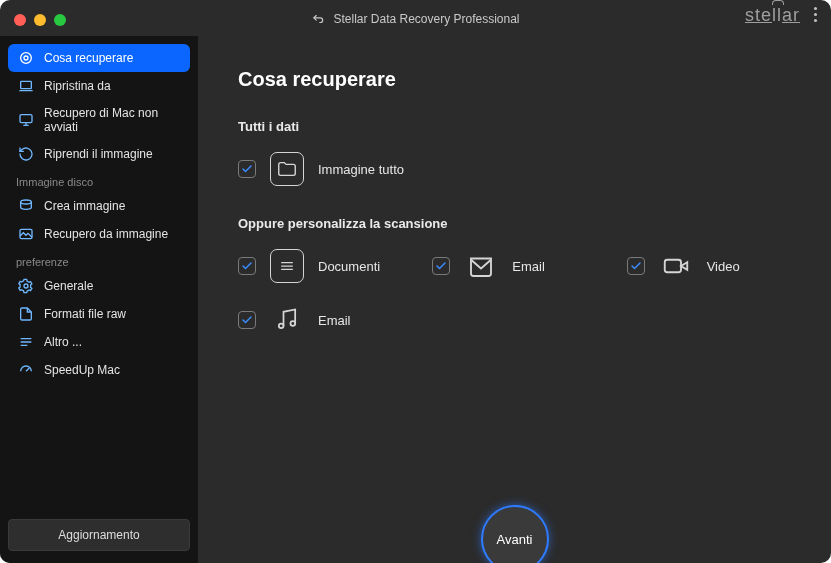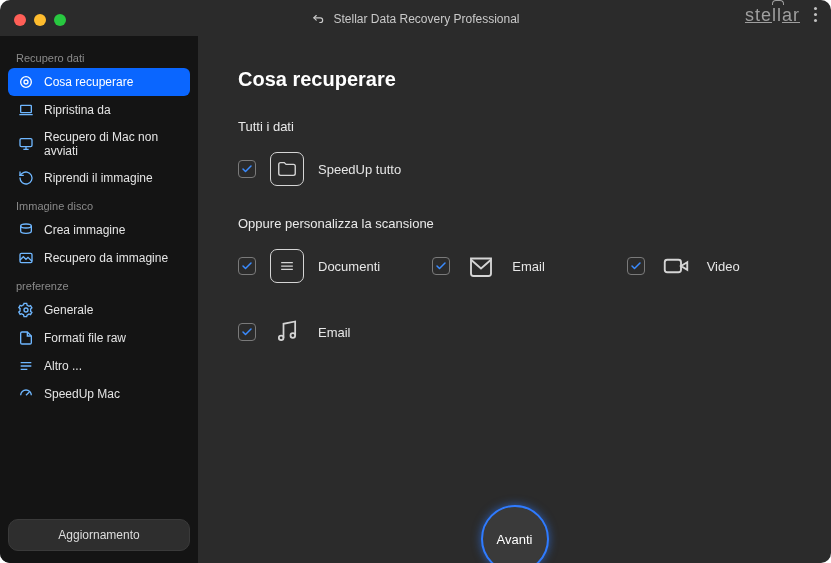--- a/index.html
+++ b/index.html
@@ -97,39 +97,39 @@
   .nav-item.active { background: #0a66ff; color: #fff; }
   .nav-item .icon { width: 16px; height: 16px; display: flex; align-items: center; justify-content: center; color: #6fb7ff; }
   .nav-item.active .icon { color: #fff; }
   .sidebar-spacer { flex: 1; }
   .update-btn {
     margin-top: 10px;
     background: #2e2e2e;
     border: 1px solid #3a3a3a;
     color: #ddd;
     padding: 8px 0;
-    border-radius: 10px;
+    border-radius: 4px;
     text-align: center;
     cursor: pointer;
     font-size: 12px;
   }
 
   
   .main {
     flex: 1;
     position: relative;
     padding: 32px 40px 0 40px;
   }
   h1 { font-size: 20px; font-weight: 600; color: #fff; margin-bottom: 28px; }
-  h2 { font-size: 13px; font-weight: 400; color: #eaeaea; margin-bottom: 18px; }
+  h2 { font-size: 13px; font-weight: 700; color: #eaeaea; margin-bottom: 18px; }
   .row { display: flex; align-items: center; gap: 14px; margin-bottom: 30px; }
   .row.grid {
     display: grid;
     grid-template-columns: repeat(3, 1fr);
-    gap: 32px 30px;
+    gap: 20px 30px;
     text-align: center;
   }
   .opt { display: flex; align-items: center; gap: 14px; }
   .chk {
     width: 18px; height: 18px;
     border: 1.5px solid #7a7a7a;
     border-radius: 4px;
     display: flex; align-items: center; justify-content: center;
     color: #3a8bff;
     cursor: pointer;
@@ -191,21 +191,20 @@
           <span></span>
           <span></span>
         </div>
     </div>
   </div>
 
   <div class="body">
 
     <div class="sidebar">
 
-      <div class="group-label">Recupero dati</div>
 
       <div class="nav-item active">
         <span class="icon">
           <svg width="16" height="16" viewBox="0 0 24 24" fill="none" stroke="currentColor" stroke-width="2">
               <circle cx="12" cy="12" r="8"></circle>
               <circle cx="12" cy="12" r="3"></circle>
             </svg>
         </span>
         <span>Cosa recuperare</span>
       </div>
@@ -317,21 +316,21 @@
           <div class="chk">
             <svg width="12" height="12" viewBox="0 0 24 24" fill="none" stroke="currentColor" stroke-width="3" stroke-linecap="round" stroke-linejoin="round">
                 <polyline points="20 6 9 17 4 12"></polyline>
               </svg>
           </div>
           <div class="big-icon">
             <svg width="22" height="22" viewBox="0 0 24 24" fill="none" stroke="currentColor" stroke-width="1.5">
                 <path d="M3 7a2 2 0 0 1 2-2h4l2 2h8a2 2 0 0 1 2 2v8a2 2 0 0 1-2 2H5a2 2 0 0 1-2-2z"></path>
               </svg>
           </div>
-          <span class="label">SpeedUp tutto</span>
+          <span class="label">Immagine tutto</span>
         </div>
       </div>
 
       <h2>Oppure personalizza la scansione</h2>
       <div class="row grid">
 
         <div class="opt">
           <div class="chk">
             <svg width="12" height="12" viewBox="0 0 24 24" fill="none" stroke="currentColor" stroke-width="3" stroke-linecap="round" stroke-linejoin="round">
                 <polyline points="20 6 9 17 4 12"></polyline>

